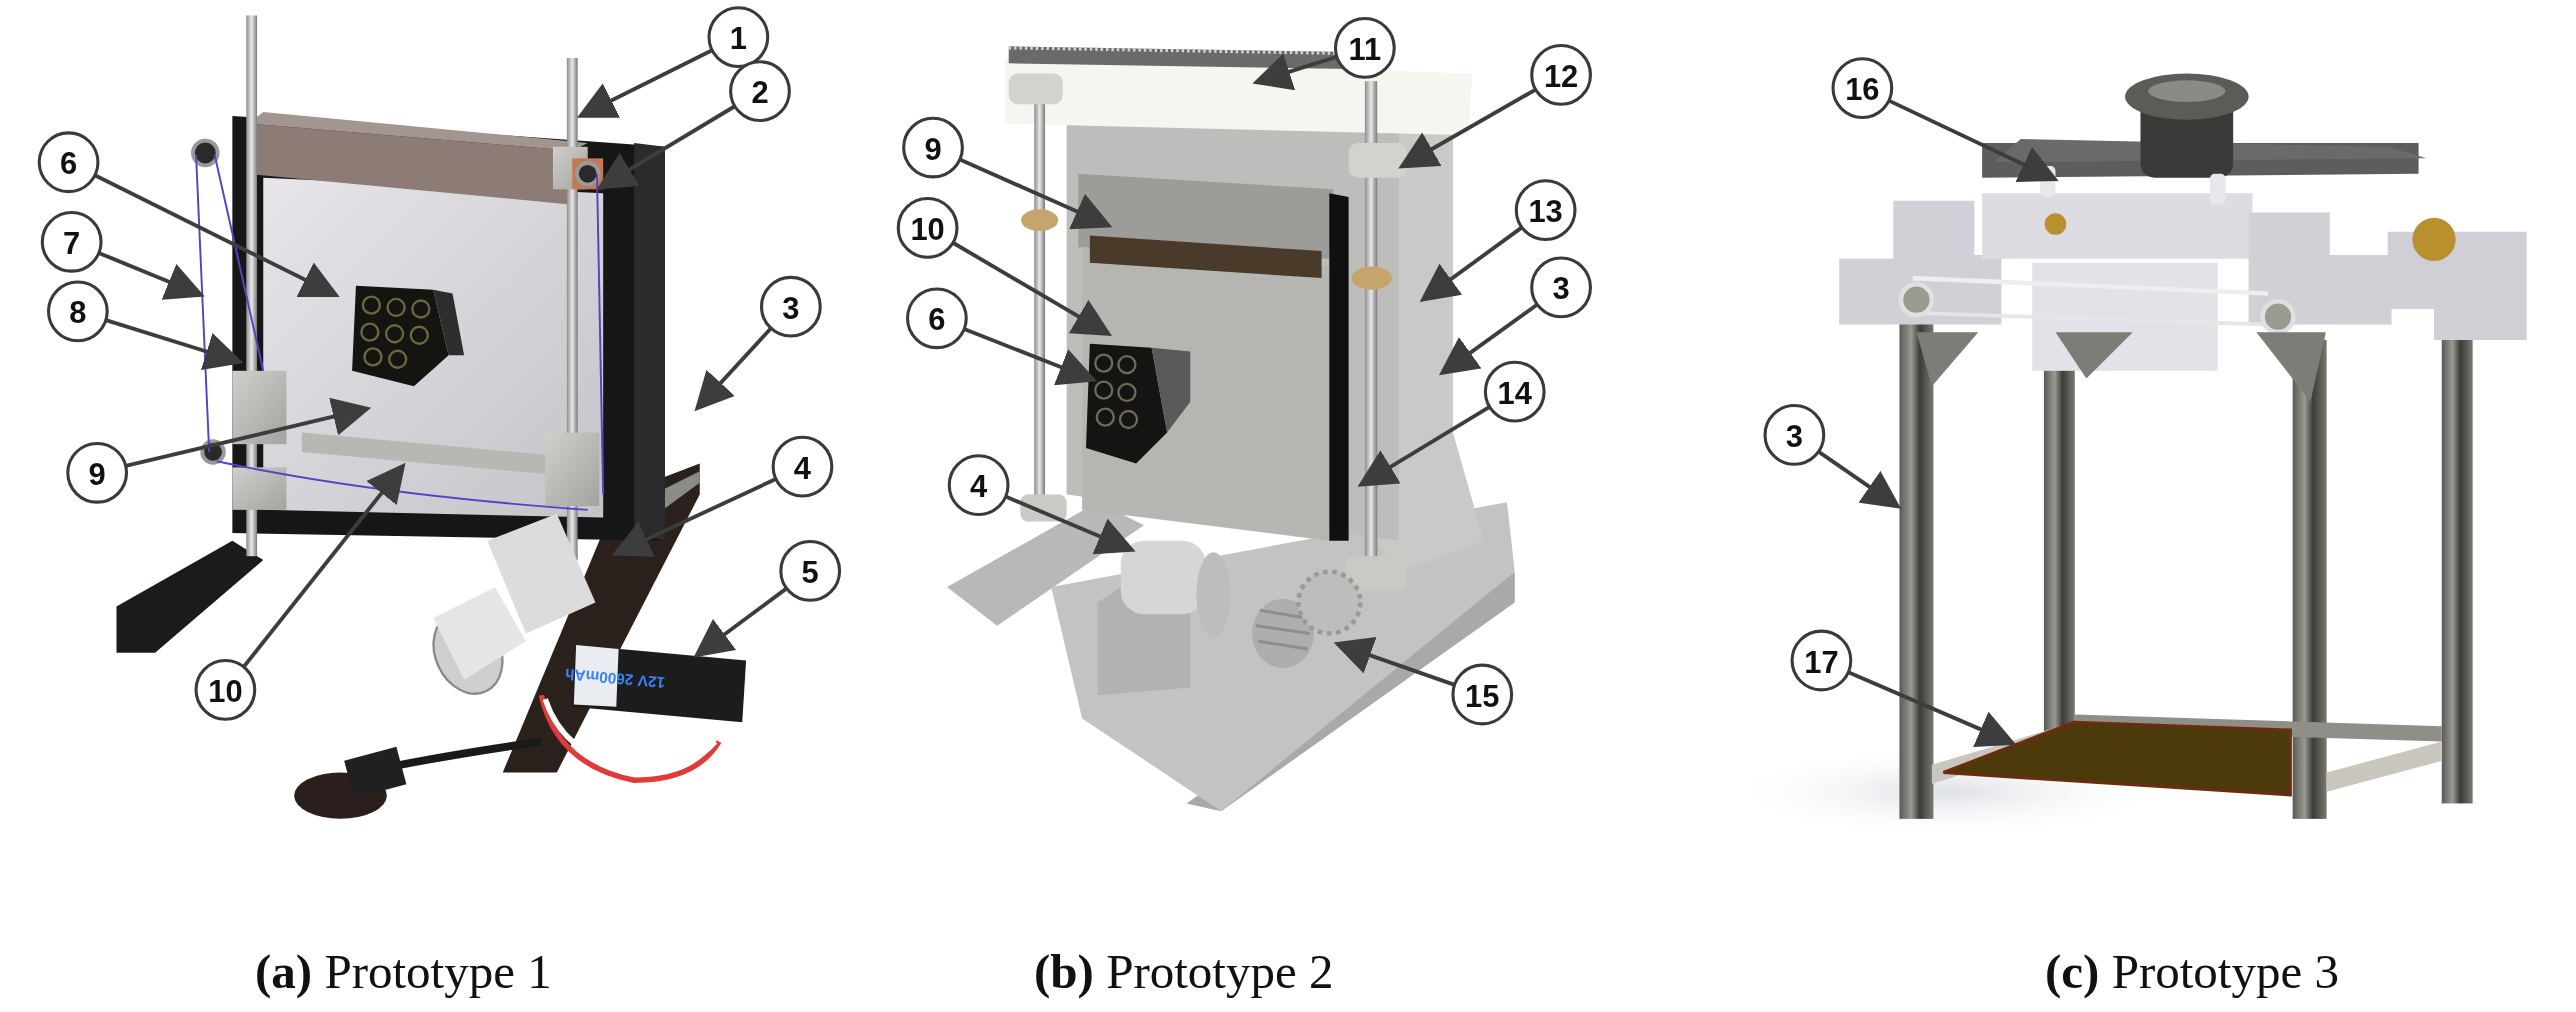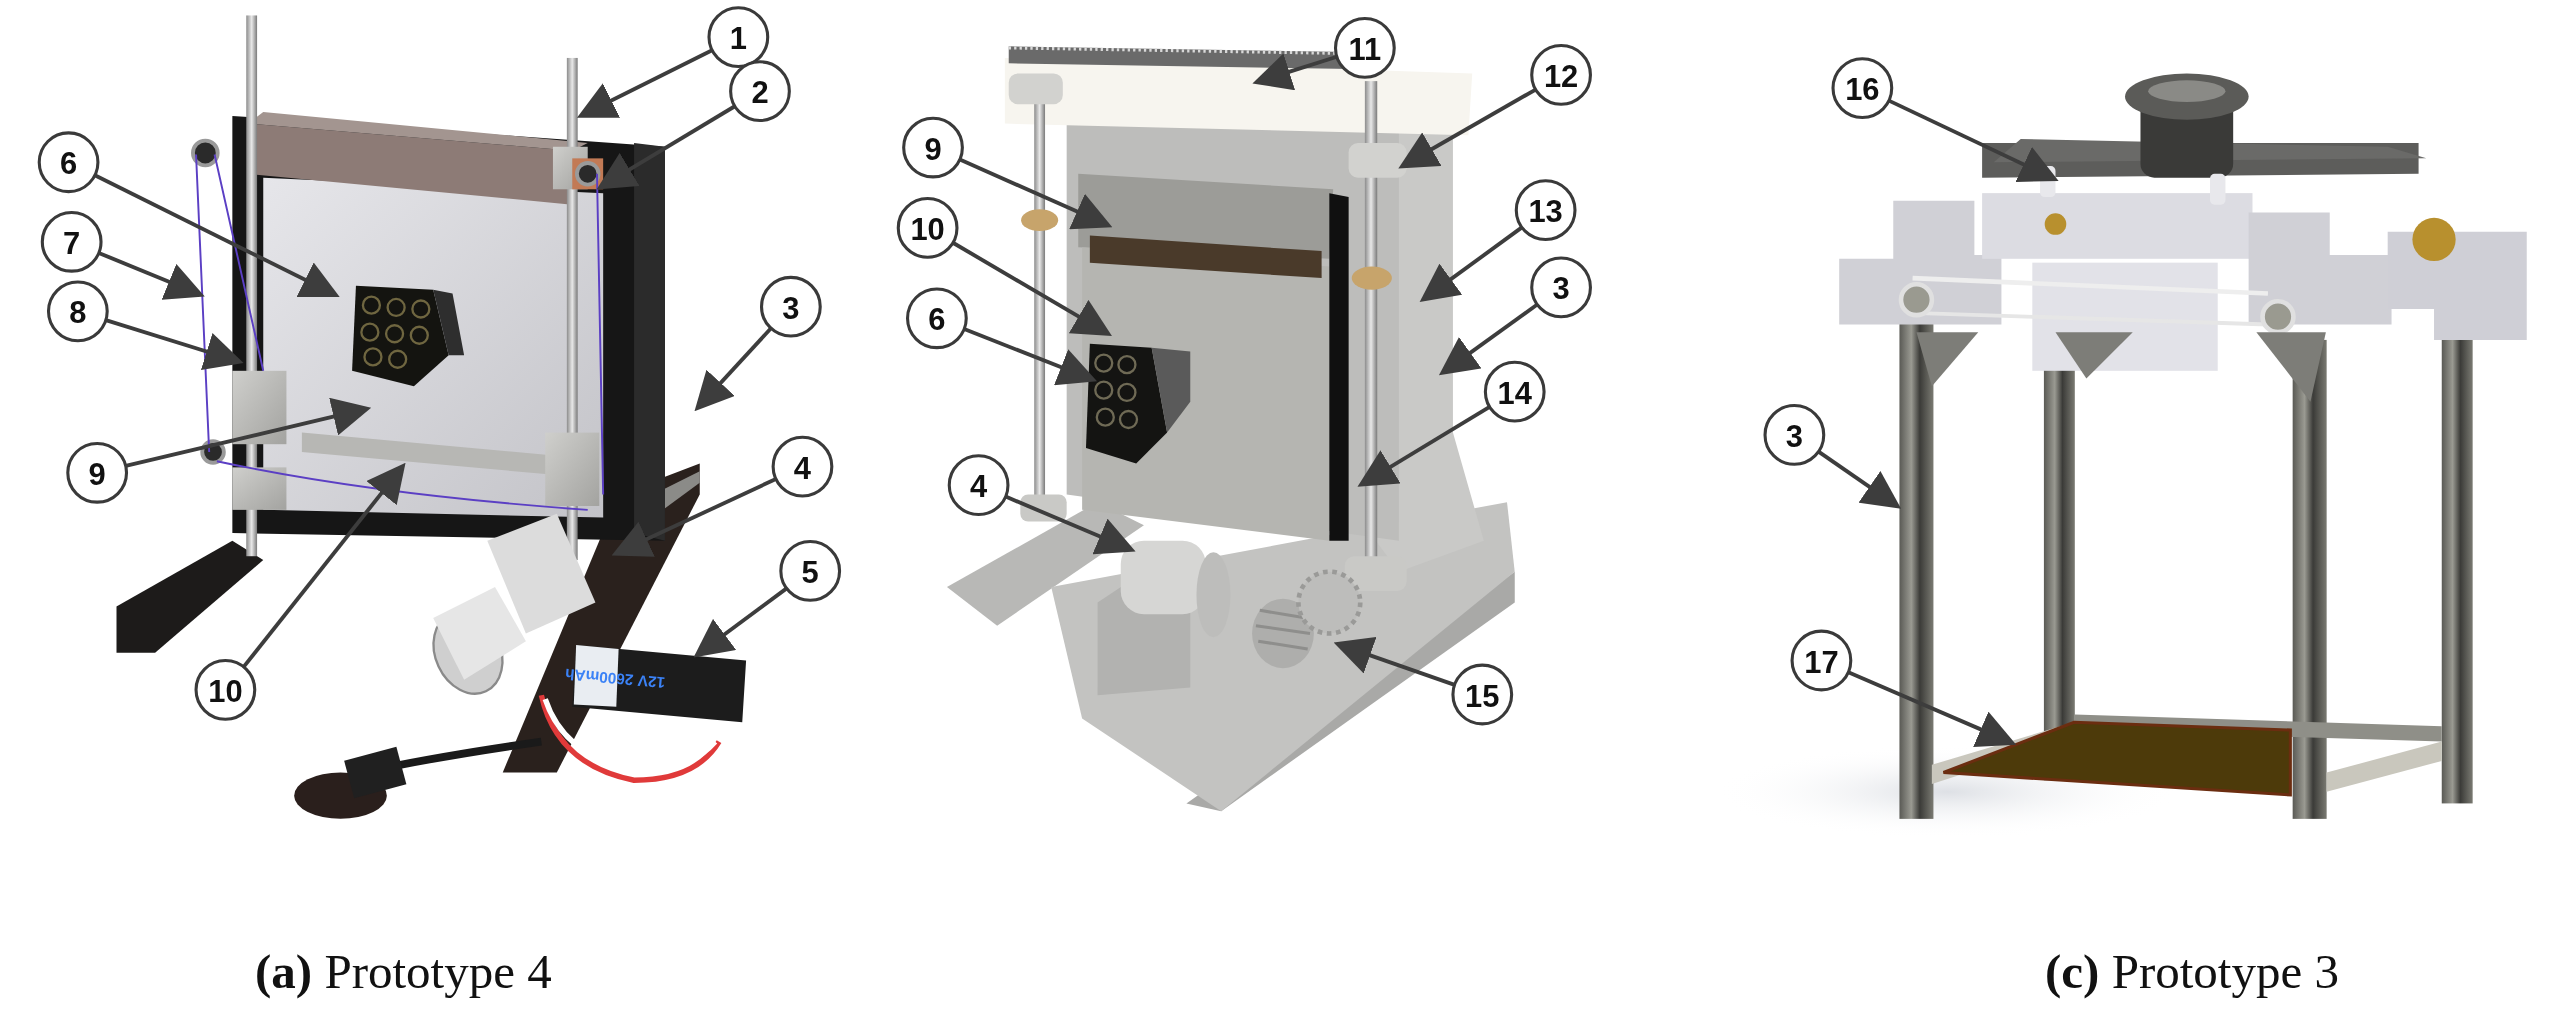--- a/index.html
+++ b/index.html
@@ -316,20 +316,24 @@
         <g>
           <line x1="2391.8828062532784" y1="870.0728175168488" x2="2600" y2="960" class="leader" marker-end="url(#arrowhead)"></line>
           <ellipse cx="2357" cy="855" rx="38" ry="38" class="callout-circle"></ellipse>
           <text x="2357" y="857" class="callout-text">17</text>
         </g>
       </g>
   </svg>
 
   <div class="caption" style="left:255px;">
     <span class="tag">(a)</span>
-    <span>Prototype 4</span>
+    <span>Prototype 1</span>
+  </div>
+  <div class="caption" style="left:1034px;">
+    <span class="tag">(b)</span>
+    <span>Prototype 2</span>
   </div>
   <div class="caption" style="left:2017px;margin-left:28px;">
     <span class="tag">(c)</span>
     <span>Prototype 3</span>
   </div>
 </div>
 
 
 </body></html>

